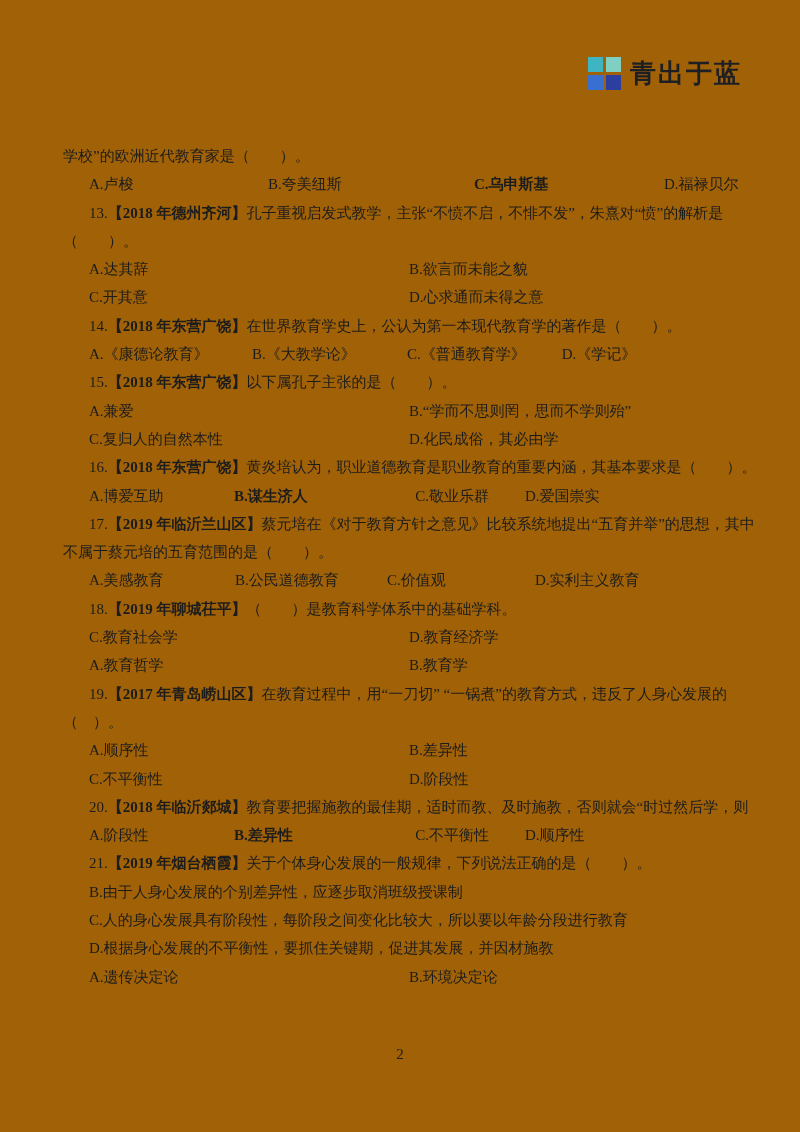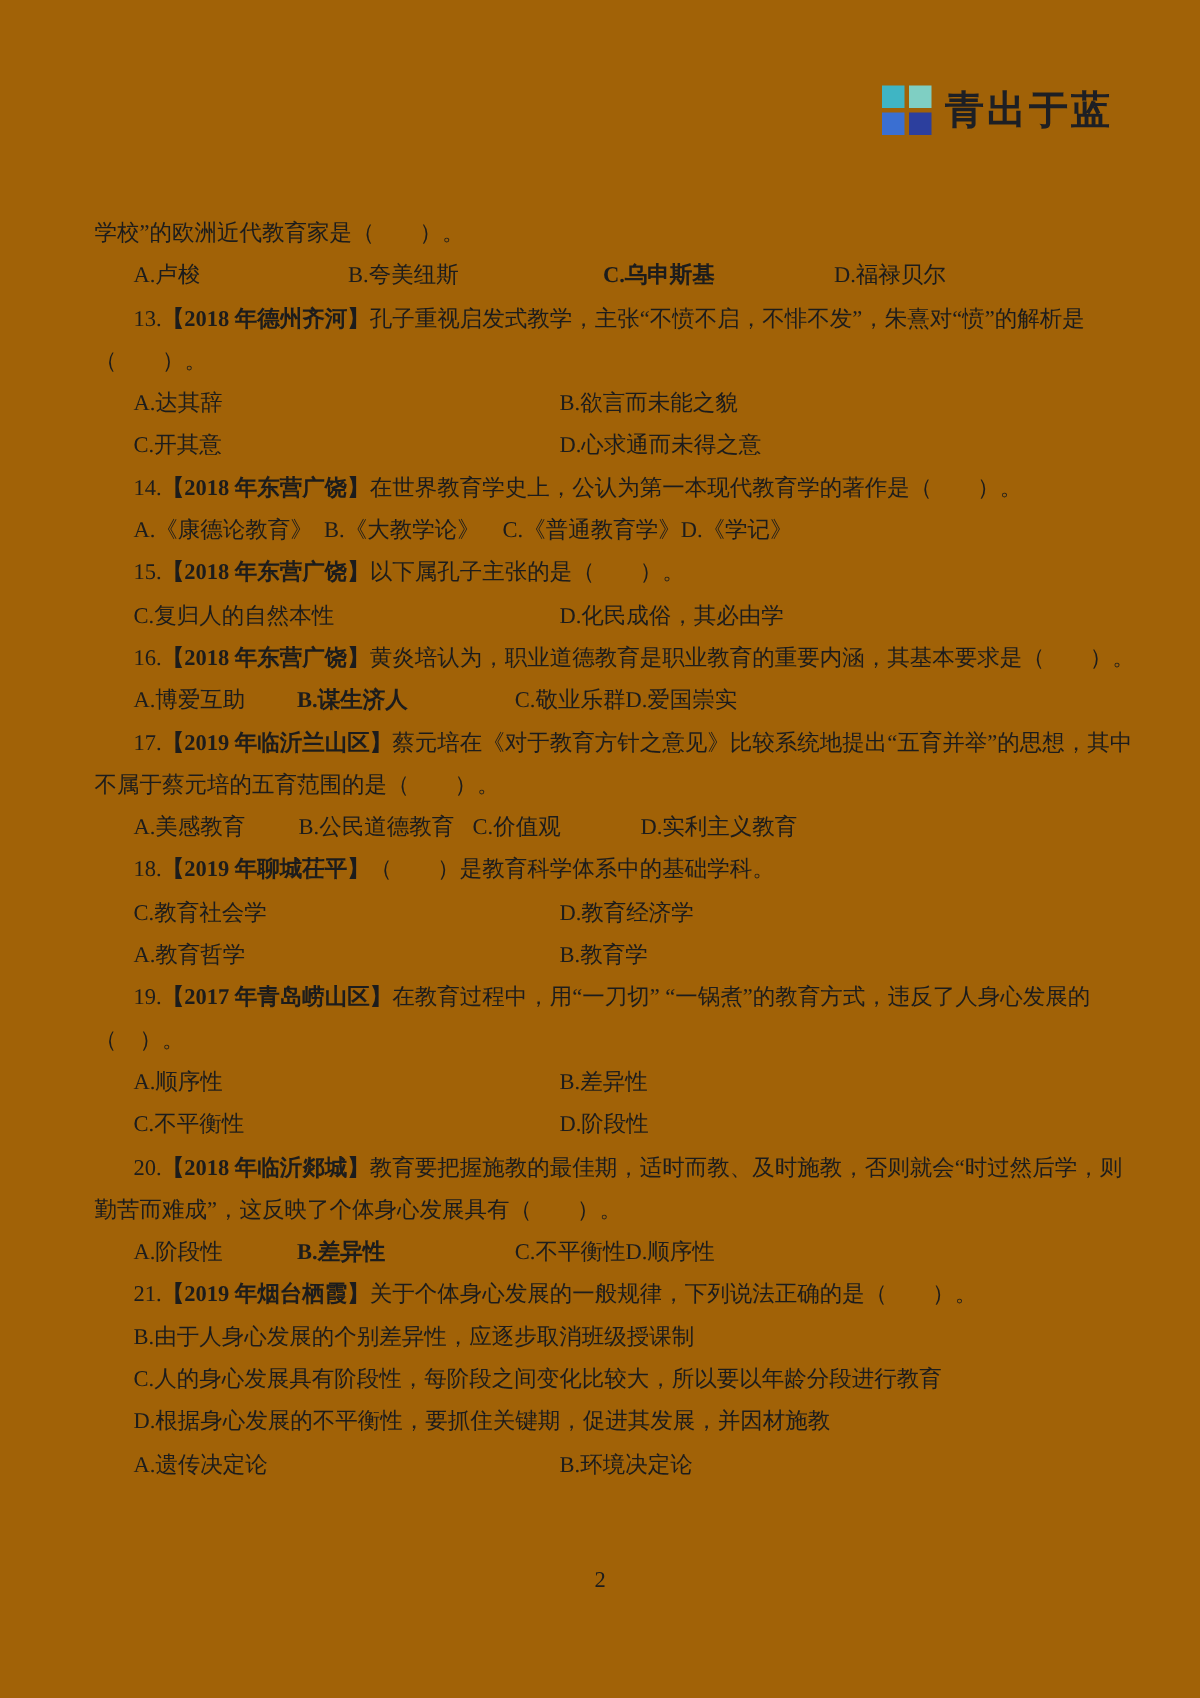--- a/index.html
+++ b/index.html
@@ -15,21 +15,21 @@
   .logo-grid { display:grid; grid-template-columns:15px 15px; grid-template-rows:15px 15px; gap:3px; }
   .logo-grid i { display:block; width:15px; height:15px; }
   .logo-text {
     font-family:"Liberation Sans","DejaVu Sans",sans-serif;
     font-weight:bold; font-size:26px; color:#1d1f24; letter-spacing:2px;
   }
 
   
   .content { position:absolute; left:63px; top:94px; width:677px; font-size:15px; line-height:28.3px;margin-top:48px; }
   .ln { height:28.3px; white-space:nowrap; }
-  .indent { padding-left:26px; }
+  .indent { padding-left:26px;gap:36px; }
   .tag { font-weight:bold; }
 
   .opts { display:flex; }
   .opts span { flex:none; white-space:nowrap; }
   .opts-wide  span:nth-child(1){min-width:143px;}
   .opts-wide  span:nth-child(2){min-width:170px;}
   .opts-wide  span:nth-child(3){min-width:154px;font-weight:bold;}
   .opts-14    span:nth-child(1){min-width:127px;}
   .opts-14    span:nth-child(2){min-width:119px;}
   .opts-14    span:nth-child(3){min-width:111px;}
@@ -82,20 +82,24 @@
     <div class="ln indent"><span>14.</span><span class="tag">【2018 年东营广饶】</span><span>在世界教育学史上，公认为第一本现代教育学的著作是（　　）。</span></div>
     <div class="ln indent opts opts-14">
       <span>A.《康德论教育》</span>
       <span>B.《大教学论》</span>
       <span>C.《普通教育学》</span>
       <span>D.《学记》</span>
     </div>
 
     <div class="ln indent"><span>15.</span><span class="tag">【2018 年东营广饶】</span><span>以下属孔子主张的是（　　）。</span></div>
     <div class="ln indent opts opts-two">
+      <span>A.兼爱</span>
+      <span>B.“学而不思则罔，思而不学则殆”</span>
+    </div>
+    <div class="ln indent opts opts-two">
       <span>C.复归人的自然本性</span>
       <span>D.化民成俗，其必由学</span>
     </div>
 
     <div class="ln indent"><span>16.</span><span class="tag">【2018 年东营广饶】</span><span>黄炎培认为，职业道德教育是职业教育的重要内涵，其基本要求是（　　）。</span></div>
     <div class="ln indent opts opts-tight">
       <span>A.博爱互助</span>
       <span>B.谋生济人</span>
       <span>C.敬业乐群</span>
       <span>D.爱国崇实</span>
@@ -125,21 +129,20 @@
     <div class="ln indent opts opts-two">
       <span>A.顺序性</span>
       <span>B.差异性</span>
     </div>
     <div class="ln indent opts opts-two">
       <span>C.不平衡性</span>
       <span>D.阶段性</span>
     </div>
 
     <div class="ln indent"><span>20.</span><span class="tag">【2018 年临沂郯城】</span><span>教育要把握施教的最佳期，适时而教、及时施教，否则就会“时过然后学，则</span></div>
-    <div class="ln">勤苦而难成”，这反映了个体身心发展具有（　　）。</div>
     <div class="ln indent opts opts-tight">
       <span>A.阶段性</span>
       <span>B.差异性</span>
       <span>C.不平衡性</span>
       <span>D.顺序性</span>
     </div>
 
     <div class="ln indent"><span>21.</span><span class="tag">【2019 年烟台栖霞】</span><span>关于个体身心发展的一般规律，下列说法正确的是（　　）。</span></div>
     <div class="ln indent">B.由于人身心发展的个别差异性，应逐步取消班级授课制</div>
     <div class="ln indent">C.人的身心发展具有阶段性，每阶段之间变化比较大，所以要以年龄分段进行教育</div>

